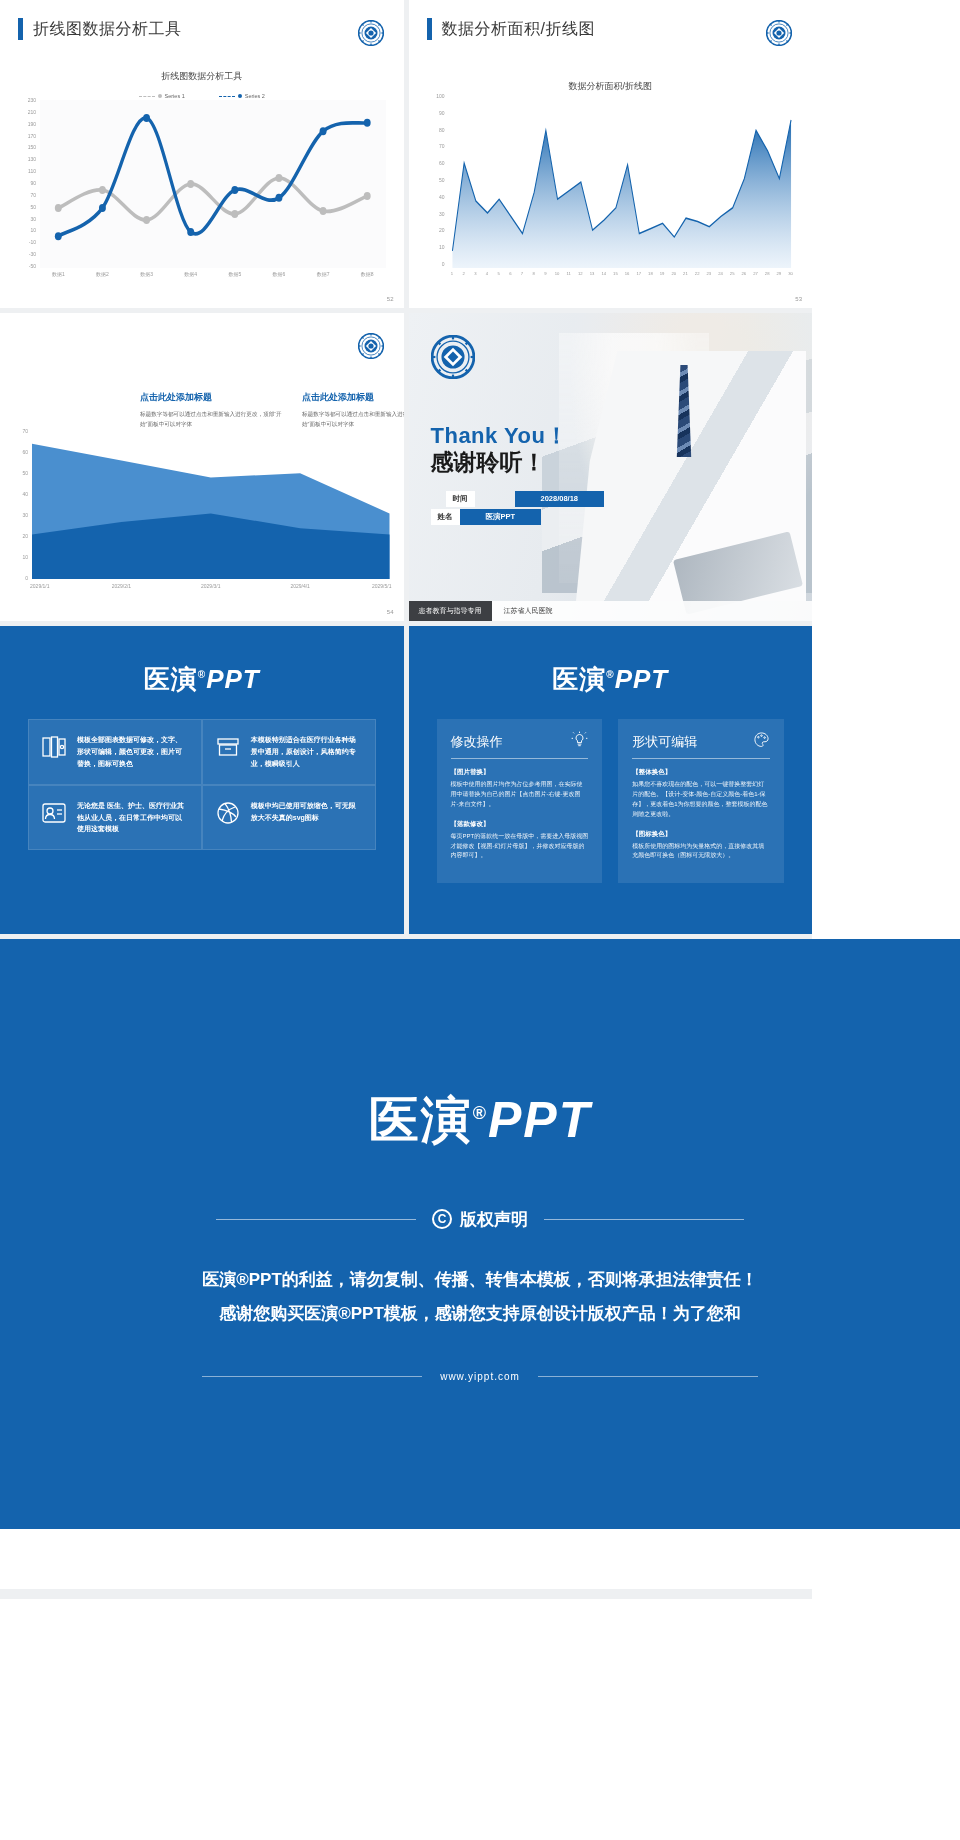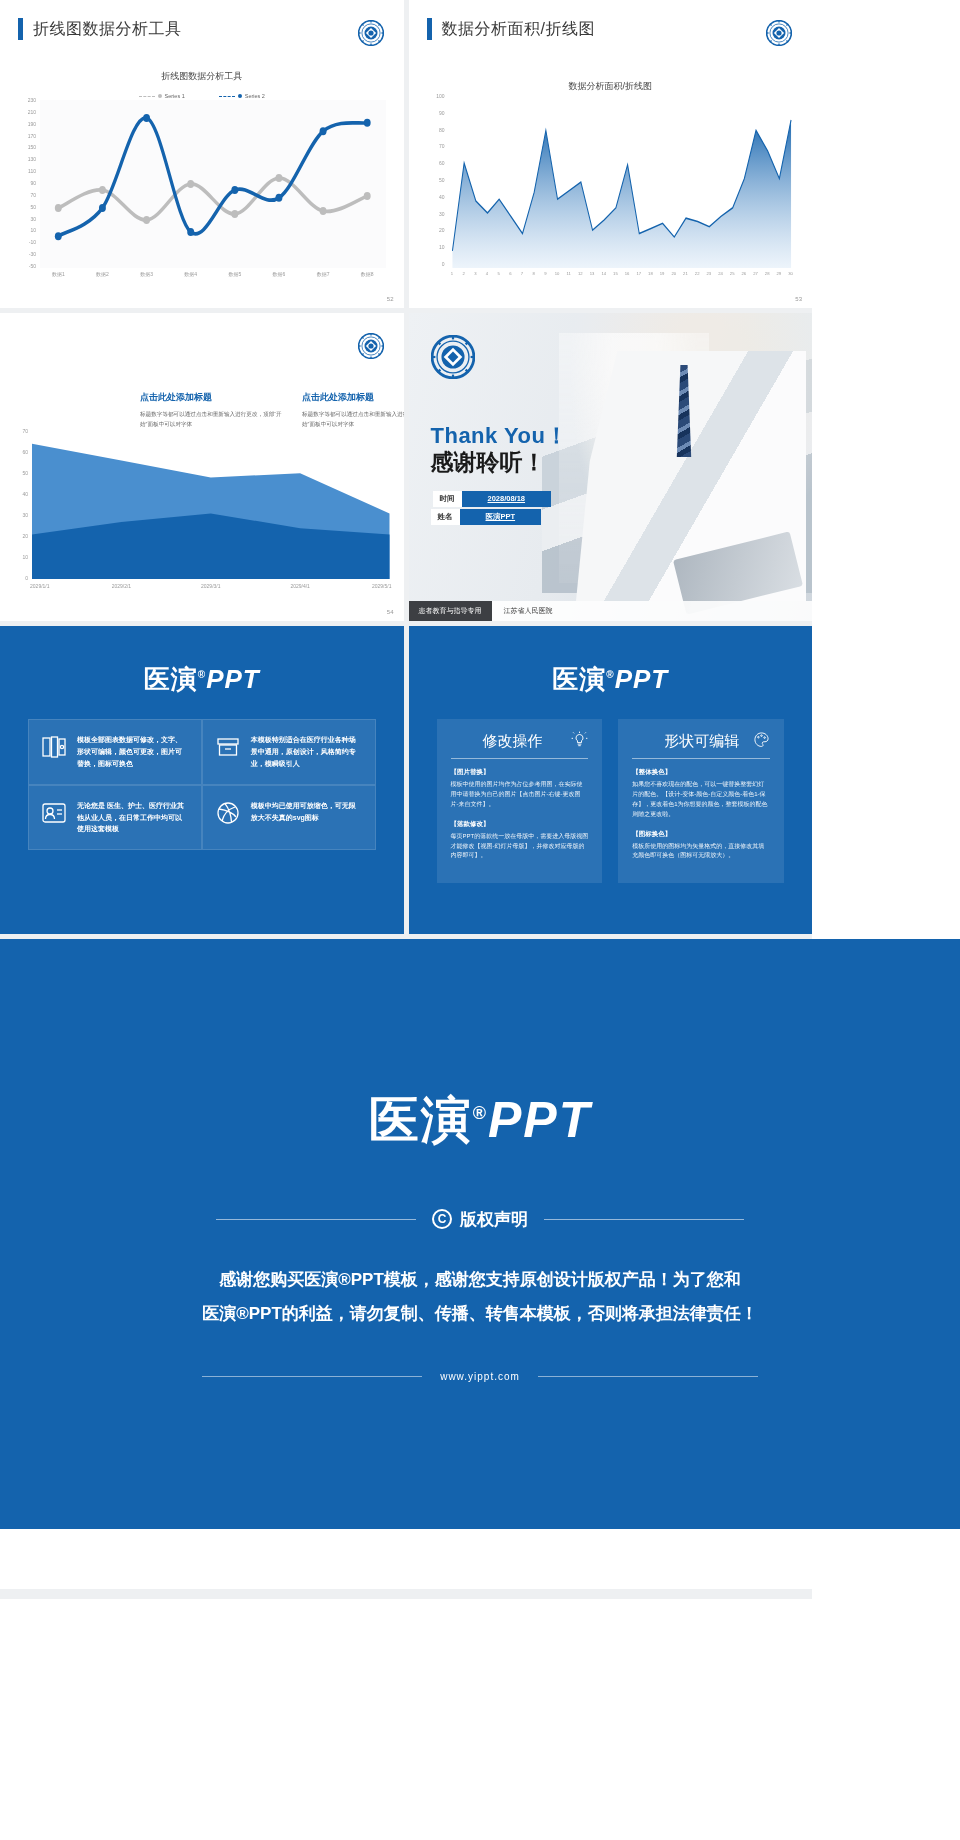--- a/index.html
+++ b/index.html
@@ -69,22 +69,22 @@
     background:
       radial-gradient(ellipse at 50% 14%, rgba(255,255,255,.9) 0 22%, rgba(255,255,255,0) 60%),
       linear-gradient(180deg, rgba(255,255,255,.55), rgba(255,255,255,.1));
     opacity: .7;
   }
   .thanks-logo { position: absolute; left: 22px; top: 22px; width: 44px; height: 44px; }
   .thanks-en { position: absolute; left: 22px; top: 108px; font-size: 22px; font-weight: bold; color: #1463ad; letter-spacing: .5px; }
   .thanks-cn { position: absolute; left: 22px; top: 134px; font-size: 23px; font-weight: bold; color: #1a1a1a; }
   .kv { position: absolute; display: flex; align-items: stretch; font-size: 7.5px; }
   .kv .k { background: #fff; color: #333; padding: 3px 7px; font-weight: bold; }
-  .kv .v { background: #1463ad; color: #fff; padding: 3px 26px; font-weight: bold; text-decoration: underline; }
-  .kv.time { left: 24px; top: 178px; }
+  .kv .v { background: #1463ad; color: #fff; padding: 3px 26px; font-weight: bold; }
+  .kv.time { left: 37px; top: 178px; gap: 40px; }
   .kv.name { left: 22px; top: 196px; }
   .thanks-foot { position: absolute; left: 0; bottom: 0; width: 100%; height: 20px; display: flex; }
   .foot-dark { background: #3d3f43; color: #fff; font-size: 7px; display: flex; align-items: center; padding: 0 10px; }
   .foot-light { background: rgba(255,255,255,.88); color: #333; font-size: 7px; display: flex; align-items: center; padding: 0 12px; flex: 1; }
 
   
   .blue-slide { background: #1463ad; color: #fff; }
   .brand { text-align: center; padding-top: 36px; }
   .brand-logo { font-size: 26px; font-weight: bold; letter-spacing: 1px; }
   .brand-logo sup { font-size: 10px; vertical-align: super; }
@@ -93,21 +93,21 @@
 
   .card-grid { display: grid; grid-template-columns: 1fr 1fr; gap: 0;
                margin: 22px 28px 0 28px; background: rgba(255,255,255,.10); }
   .info-cell { display: flex; gap: 10px; padding: 14px 12px; border: 1px solid rgba(255,255,255,.13); }
   .info-icon { width: 26px; height: 26px; flex: 0 0 26px; }
   .info-text { font-size: 7px; line-height: 1.7; font-weight: bold; }
 
   .tut-grid { display: grid; grid-template-columns: 1fr 1fr; gap: 16px; margin: 22px 28px 0 28px; }
   .tut-col { background: rgba(255,255,255,.10); padding: 12px 14px; }
   .tut-head { display: flex; align-items: center; justify-content: space-between; }
-  .tut-head-title { font-size: 15px; margin-left: 32px; }
+  .tut-head-title { font-size: 13px; }
   .tut-rule { height: 1px; background: rgba(255,255,255,.5); margin: 6px 0 9px 0; }
   .tut-block { margin-bottom: 10px; }
   .tut-block .bt { font-size: 6.5px; font-weight: bold; margin-bottom: 3px; }
   .tut-block .bd { font-size: 6px; line-height: 1.65; color: rgba(255,255,255,.93); }
 
   
   .final { width: 960px; height: 590px; background: #1463ad; color: #fff;
            display: flex; flex-direction: column; align-items: center; justify-content: center; }
   .final-logo { font-size: 50px; font-weight: bold; letter-spacing: 2px; }
   .final-logo sup { font-size: 18px; vertical-align: super; }
@@ -548,22 +548,22 @@
     <div class="cr-row">
       <div class="cr-line"></div>
       <div class="cr-mid">
         <span class="cr-c">C</span>
         <span>版权声明</span>
       </div>
       <div class="cr-line"></div>
     </div>
 
     <div class="cr-text">
+      <div>医演®PPT的利益，请勿复制、传播、转售本模板，否则将承担法律责任！</div>
       <div>感谢您购买医演®PPT模板，感谢您支持原创设计版权产品！为了您和</div>
-      <div>医演®PPT的利益，请勿复制、传播、转售本模板，否则将承担法律责任！</div>
     </div>
 
     <div class="cr-row2">
       <div class="cr-line2"></div>
       <div class="cr-url">www.yippt.com</div>
       <div class="cr-line2"></div>
     </div>
   </div>
 
   <div class="bottom-pad"></div>

